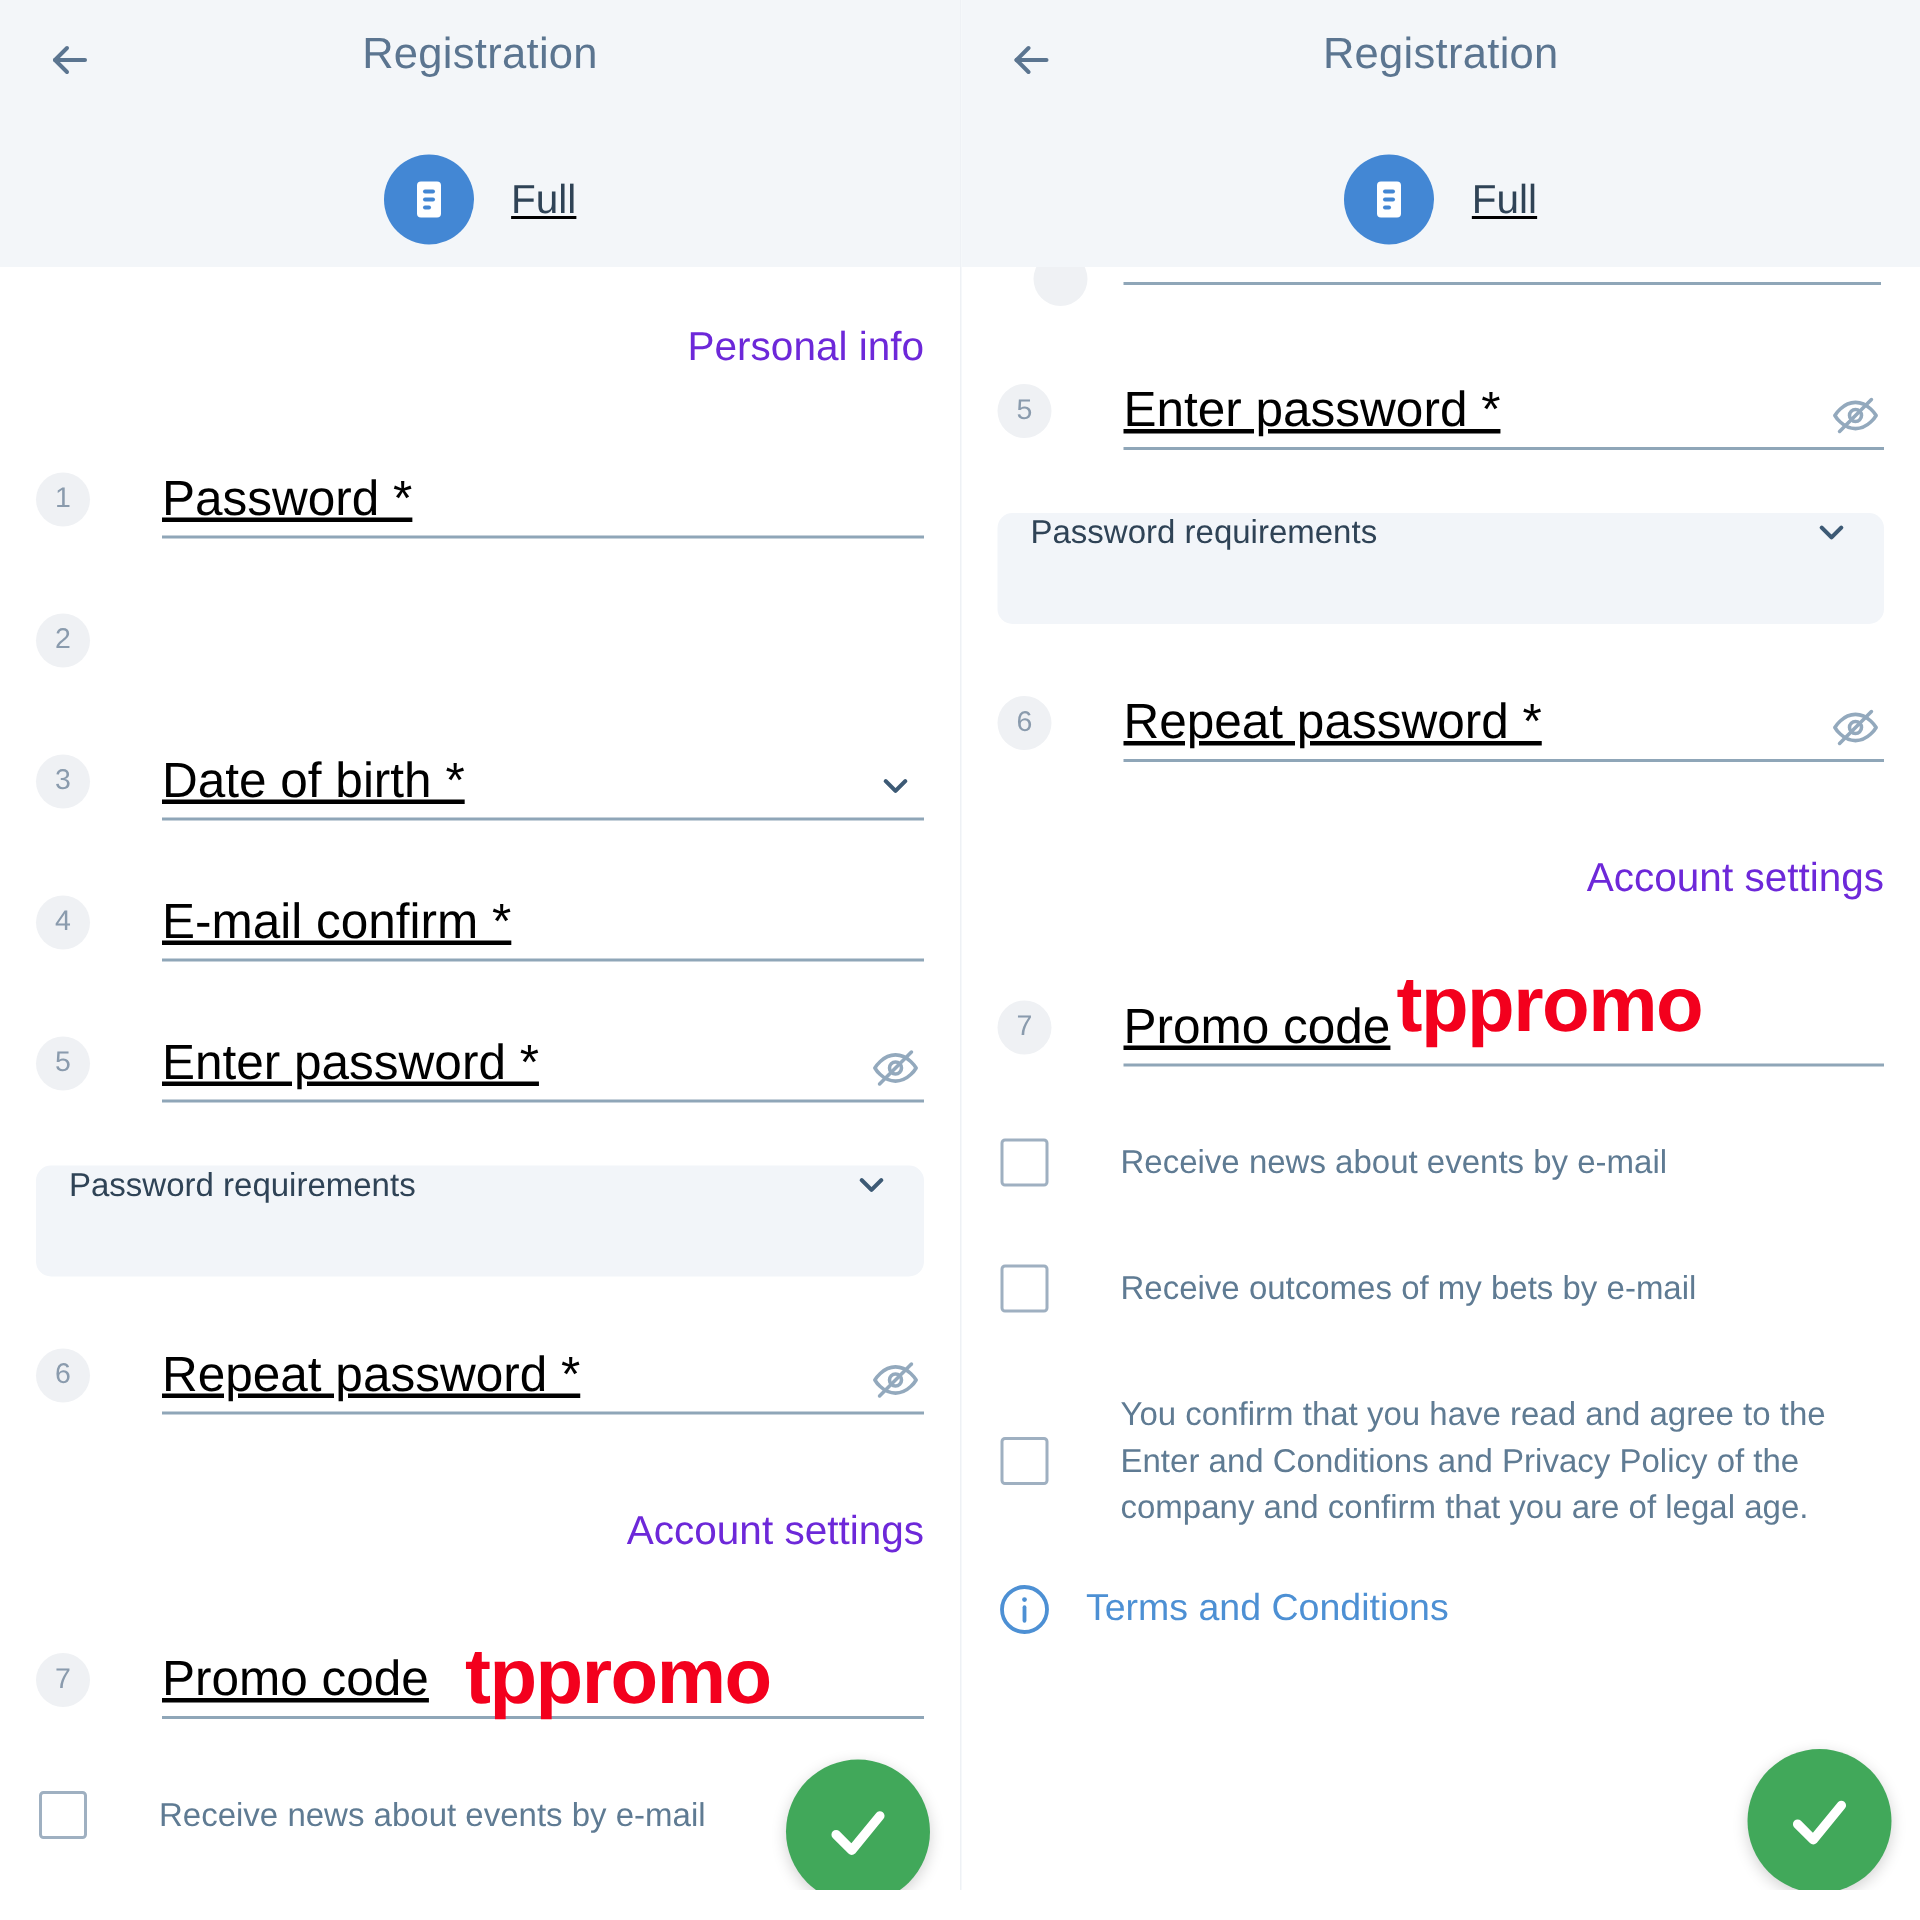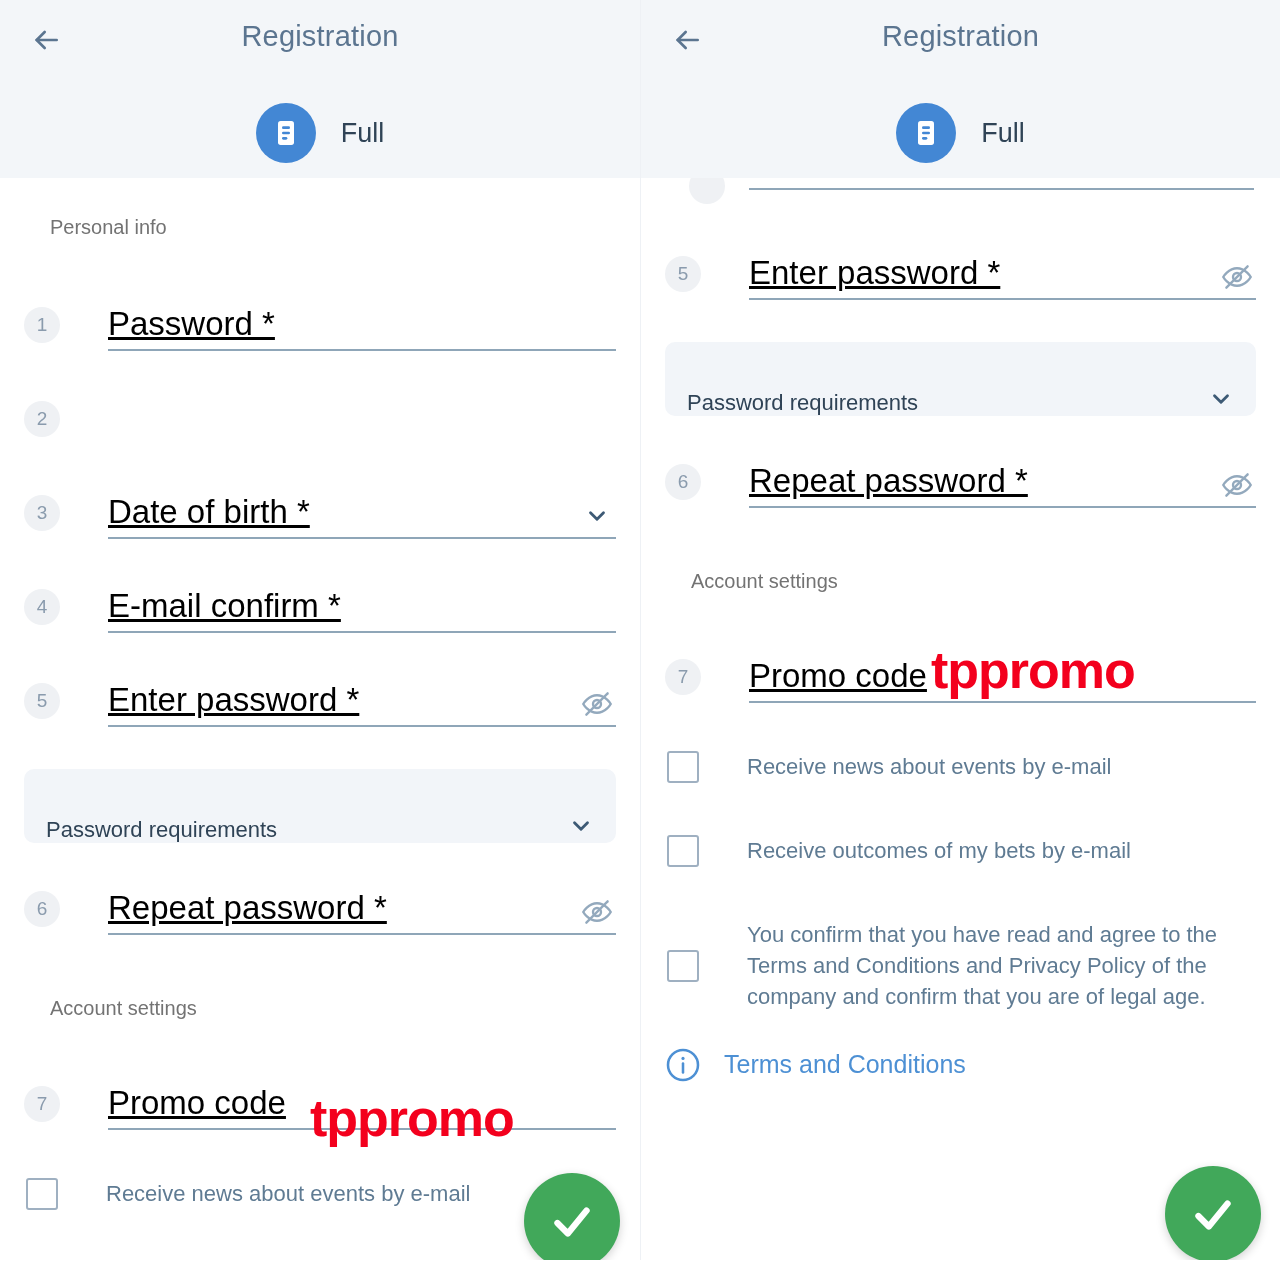--- a/index.html
+++ b/index.html
@@ -37,38 +37,40 @@
     position: absolute; left: 0; right: 0; top: 20px;
     text-align: center;
     font-size: 29px;
     color: #5b7590;
     letter-spacing: .2px;
   }
   .badge-row {
     position: absolute; left: 0; right: 0; top: 103px;
     display: flex; align-items: center; justify-content: center;
     gap: 25px;
+    text-decoration: underline;
   }
   .badge-circle {
     width: 60px; height: 60px; border-radius: 50%;
     background: #4387d4;
     display: flex; align-items: center; justify-content: center;
     flex: none;
   }
   .badge-circle svg { width: 32px; height: 32px; display: block; }
   .badge-label { font-size: 27px; color: #2f4356; }
 
   
   .body { position: relative; height: 1102px; overflow: hidden; }
   .body-inner { position: relative; padding: 0 24px; }
 
   .section-title {
-    font-size: 20px;
-    color: #737373;
+    font-size: 27px;
+    color: #6d28d9;
     padding-left: 26px;
+    text-align: right;
   }
 
   .field {
     position: relative;
     display: flex; align-items: flex-end;
     height: 60px;
   }
   .num {
     width: 36px; height: 36px; border-radius: 50%;
     background: #eff1f4;
@@ -98,21 +100,21 @@
     cursor: pointer;
   }
   .field-action svg { display: block; }
 
   .pw-req {
     background: #f2f5f9;
     border-radius: 10px;
     height: 74px;
     margin-left: 0;
     padding: 0 22px;
-    display: flex; align-items: flex-end; justify-content: space-between;
+    display: flex; align-items: flex-start; justify-content: space-between;
     cursor: pointer;
   }
   .pw-req-label { font-size: 22px; color: #2f4356; }
 
   .check-row {
     display: flex; align-items: flex-start;
     gap: 48px;
   }
   .checkbox {
     width: 32px; height: 32px;
@@ -373,21 +375,21 @@
           <div class="check-label">Receive news about events by e-mail</div>
         </div>
 
         <div class="check-row" style="margin-top:52px;">
           <div class="checkbox"></div>
           <div class="check-label">Receive outcomes of my bets by e-mail</div>
         </div>
 
         <div class="check-row" style="margin-top:52px; align-items:center;">
           <div class="checkbox"></div>
-          <div class="check-label" style="max-width:500px;">You confirm that you have read and agree to the Terms and Conditions and Privacy Policy of the company and confirm that you are of legal age.</div>
+          <div class="check-label" style="max-width:500px;">You confirm that you have read and agree to the Enter and Conditions and Privacy Policy of the company and confirm that you are of legal age.</div>
         </div>
 
         <div class="terms-row" style="margin-top:34px;">
           <span class="info-icon">
             <svg width="36" height="36" viewBox="0 0 24 24" fill="none" stroke="#4d90d4" stroke-width="1.7">
                 <circle cx="12" cy="12" r="10"></circle>
                 <line x1="12" y1="11" x2="12" y2="17" stroke-linecap="round"></line>
                 <circle cx="12" cy="7.6" r="1.05" fill="#4d90d4" stroke="none"></circle>
               </svg>
           </span>

